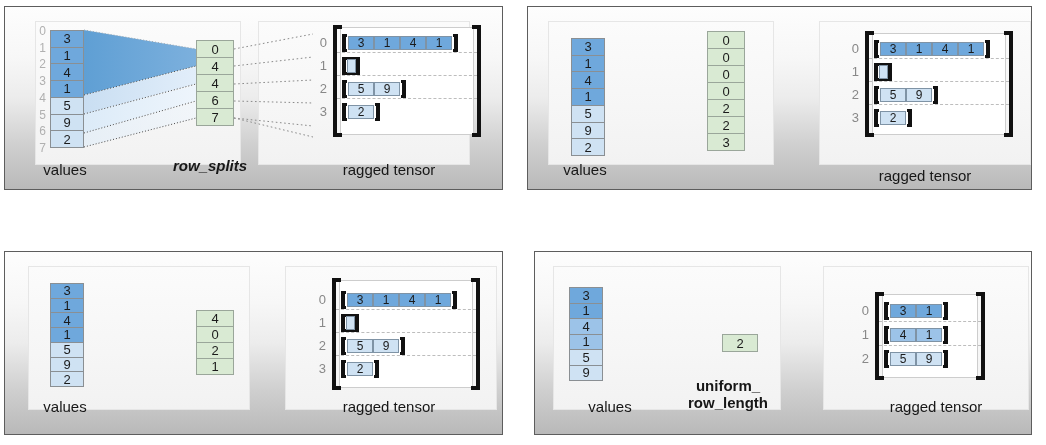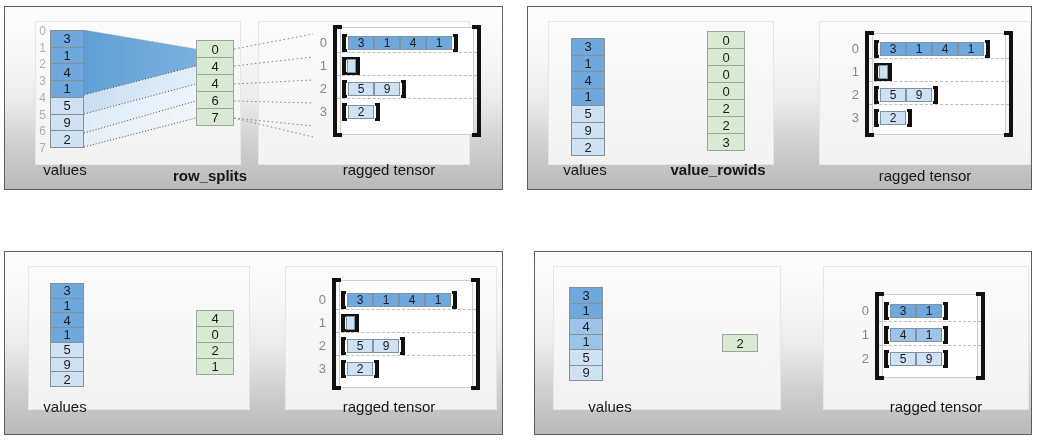--- a/index.html
+++ b/index.html
@@ -229,21 +229,21 @@
       <div class="cell c-light" style="left: 35px; top: 57px; width: 26px; height: 14px; border: 1px solid rgb(127, 147, 165); font-size: 12px;">5</div>
       <div class="cell c-light" style="left: 61px; top: 57px; width: 26px; height: 14px; border: 1px solid rgb(127, 147, 165); font-size: 12px;">9</div>
       <div style="position: absolute; left: 24px; top: 73px; width: 140px; height: 0px; border-top: 1px dashed rgb(189, 189, 189);"></div>
       <div class="ridx" style="left: 0px; top: 80px; width: 14px;">3</div>
       <div style="position: absolute; left: 29px; top: 78px; width: 38px; height: 18px; box-sizing: border-box; border-width: 3px 4px; border-style: solid; border-color: rgb(17, 17, 17);"></div>
       <div style="position: absolute; left: 34px; top: 78px; width: 28px; height: 3px; background: rgb(255, 255, 255);"></div>
       <div style="position: absolute; left: 34px; top: 93px; width: 28px; height: 3px; background: rgb(255, 255, 255);"></div>
       <div class="cell c-light" style="left: 35px; top: 80px; width: 26px; height: 14px; border: 1px solid rgb(127, 147, 165); font-size: 12px;">2</div>
     </div>
   <div class="cap" style="left:26px;top:162px;width:78px;">values</div>
-  <div class="cap b" style="left:158px;top:168px;width:104px;">row_splits</div>
+  <div class="cap b" style="left:158px;top:158px;width:104px;font-style:italic;">row_splits</div>
   <div class="cap" style="left:315px;top:162px;width:148px;">ragged tensor</div>
 
   <div class="panel" style="left:527px;top:6px;width:505px;height:184px;">
     <div class="panel-inner" style="left:20px;top:14px;width:226px;height:144px;"></div>
     <div class="panel-inner" style="left:291px;top:14px;width:212px;height:144px;"></div>
   </div>
   <div class="colwrap" id="p2-values" style="left: 571px; top: 38px;">
       <div class="cell c-dark" style="left: 0px; top: 0px; width: 34px; height: 17.7143px;">3</div>
       <div class="cell c-dark" style="left: 0px; top: 16.7143px; width: 34px; height: 17.7143px;">1</div>
       <div class="cell c-dark" style="left: 0px; top: 33.4286px; width: 34px; height: 17.7143px;">4</div>
@@ -285,21 +285,20 @@
       <div class="cell c-light" style="left: 35px; top: 57px; width: 26px; height: 14px; border: 1px solid rgb(127, 147, 165); font-size: 12px;">5</div>
       <div class="cell c-light" style="left: 61px; top: 57px; width: 26px; height: 14px; border: 1px solid rgb(127, 147, 165); font-size: 12px;">9</div>
       <div style="position: absolute; left: 24px; top: 73px; width: 140px; height: 0px; border-top: 1px dashed rgb(189, 189, 189);"></div>
       <div class="ridx" style="left: 0px; top: 80px; width: 14px;">3</div>
       <div style="position: absolute; left: 29px; top: 78px; width: 38px; height: 18px; box-sizing: border-box; border-width: 3px 4px; border-style: solid; border-color: rgb(17, 17, 17);"></div>
       <div style="position: absolute; left: 34px; top: 78px; width: 28px; height: 3px; background: rgb(255, 255, 255);"></div>
       <div style="position: absolute; left: 34px; top: 93px; width: 28px; height: 3px; background: rgb(255, 255, 255);"></div>
       <div class="cell c-light" style="left: 35px; top: 80px; width: 26px; height: 14px; border: 1px solid rgb(127, 147, 165); font-size: 12px;">2</div>
     </div>
   <div class="cap" style="left:546px;top:162px;width:78px;">values</div>
-  <div class="cap b" style="left:650px;top:162px;width:136px;">value_rowids</div>
   <div class="cap" style="left:851px;top:168px;width:148px;">ragged tensor</div>
 
   <div class="panel" style="left:4px;top:251px;width:499px;height:184px;">
     <div class="panel-inner" style="left:23px;top:14px;width:222px;height:144px;"></div>
     <div class="panel-inner" style="left:280px;top:14px;width:212px;height:144px;"></div>
   </div>
   <div class="colwrap" id="p3-values" style="left: 50px; top: 283px;">
       <div class="cell c-dark" style="left: 0px; top: 0px; width: 34px; height: 15.7143px;">3</div>
       <div class="cell c-dark" style="left: 0px; top: 14.7143px; width: 34px; height: 15.7143px;">1</div>
       <div class="cell c-dark" style="left: 0px; top: 29.4286px; width: 34px; height: 15.7143px;">4</div>
@@ -381,15 +380,17 @@
       <div class="cell c-mid" style="left: 61px; top: 36px; width: 26px; height: 14px; border: 1px solid rgb(127, 147, 165); font-size: 12px;">1</div>
       <div style="position: absolute; left: 24px; top: 53px; width: 102px; height: 0px; border-top: 1px dashed rgb(189, 189, 189);"></div>
       <div class="ridx" style="left: 0px; top: 60px; width: 14px;">2</div>
       <div style="position: absolute; left: 29px; top: 58px; width: 64px; height: 18px; box-sizing: border-box; border-width: 3px 4px; border-style: solid; border-color: rgb(17, 17, 17);"></div>
       <div style="position: absolute; left: 34px; top: 58px; width: 54px; height: 3px; background: rgb(255, 255, 255);"></div>
       <div style="position: absolute; left: 34px; top: 73px; width: 54px; height: 3px; background: rgb(255, 255, 255);"></div>
       <div class="cell c-light" style="left: 35px; top: 60px; width: 26px; height: 14px; border: 1px solid rgb(127, 147, 165); font-size: 12px;">5</div>
       <div class="cell c-light" style="left: 61px; top: 60px; width: 26px; height: 14px; border: 1px solid rgb(127, 147, 165); font-size: 12px;">9</div>
     </div>
   <div class="cap" style="left:571px;top:399px;width:78px;">values</div>
+  <div class="cap b" style="left:672px;top:378px;width:112px;">uniform_
+row_length</div>
   <div class="cap" style="left:862px;top:399px;width:148px;">ragged tensor</div>
 
 </div>
 
 </body></html>

